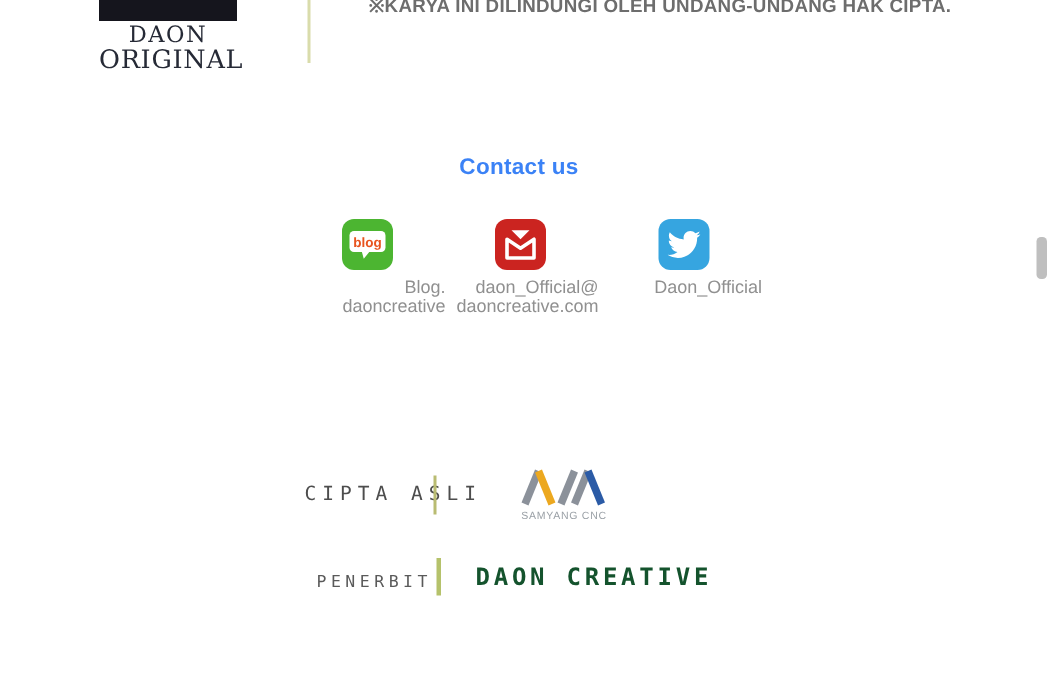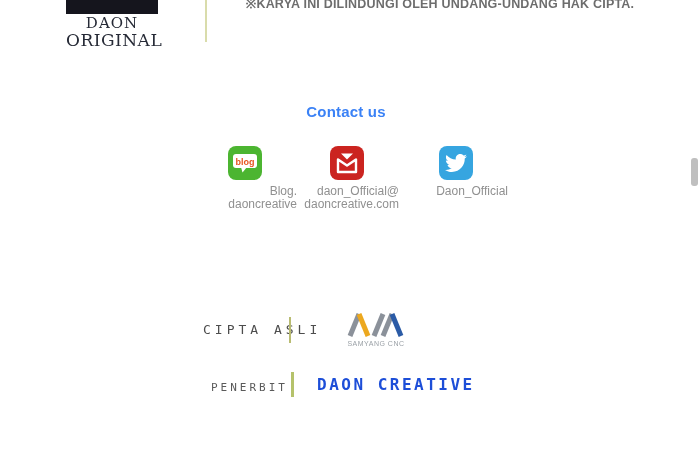--- a/index.html
+++ b/index.html
@@ -39,21 +39,21 @@
 
   
   .credit-label{font-family:"DejaVu Sans Mono","Liberation Mono",monospace;
     color:#4d4d4d;}
   .karya-label{left:203px;top:322px;font-size:13px;letter-spacing:4px;}
   .karya-bar{left:289px;top:317px;width:2px;height:26px;background:#b9bc72;}
   .penerbit-label{left:211px;top:381px;font-size:11px;letter-spacing:3px;color:#5a5a5a;}
   .penerbit-bar{left:291px;top:372px;width:3px;height:25px;background:#b5c26b;}
   .publisher-name{left:317px;top:375px;
     font-family:"DejaVu Sans Mono","Liberation Mono",monospace;
-    font-size:16px;font-weight:bold;letter-spacing:2.5px;color:#1d4ed8;}
+    font-size:16px;font-weight:bold;letter-spacing:2.5px;color:#14532d;}
 
   .samyang-logo{left:346px;top:310px;}
 
   
   .scroll-thumb{left:691px;top:158px;width:7px;height:28px;background:#bfbfbf;
     border-radius:3px;}
 </style>
 </head>
 <body>
 

